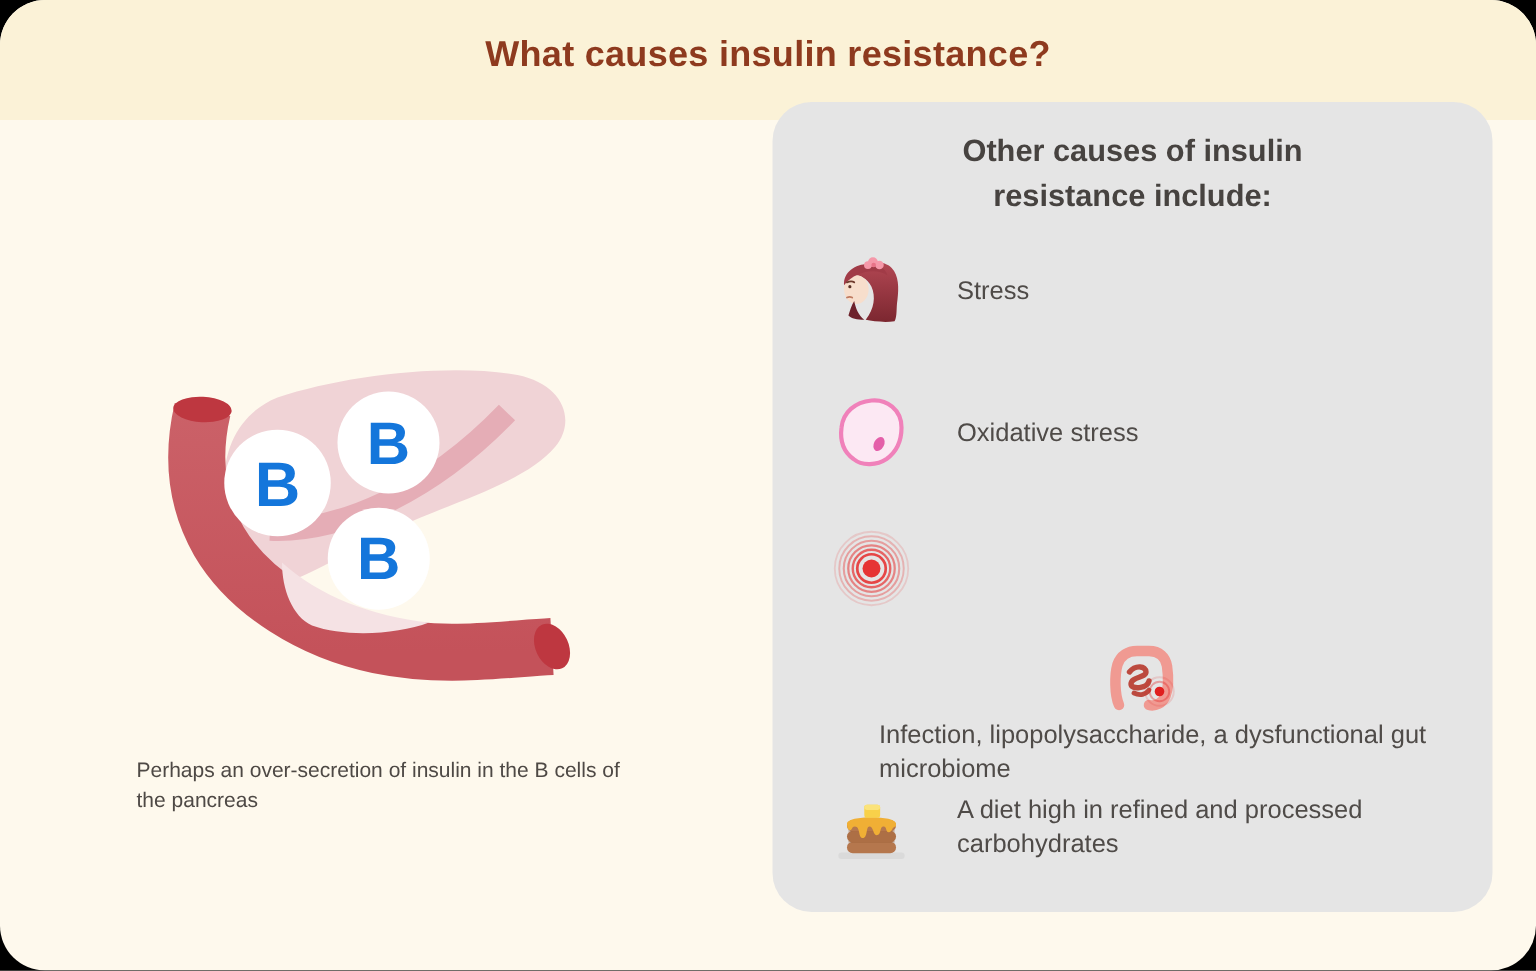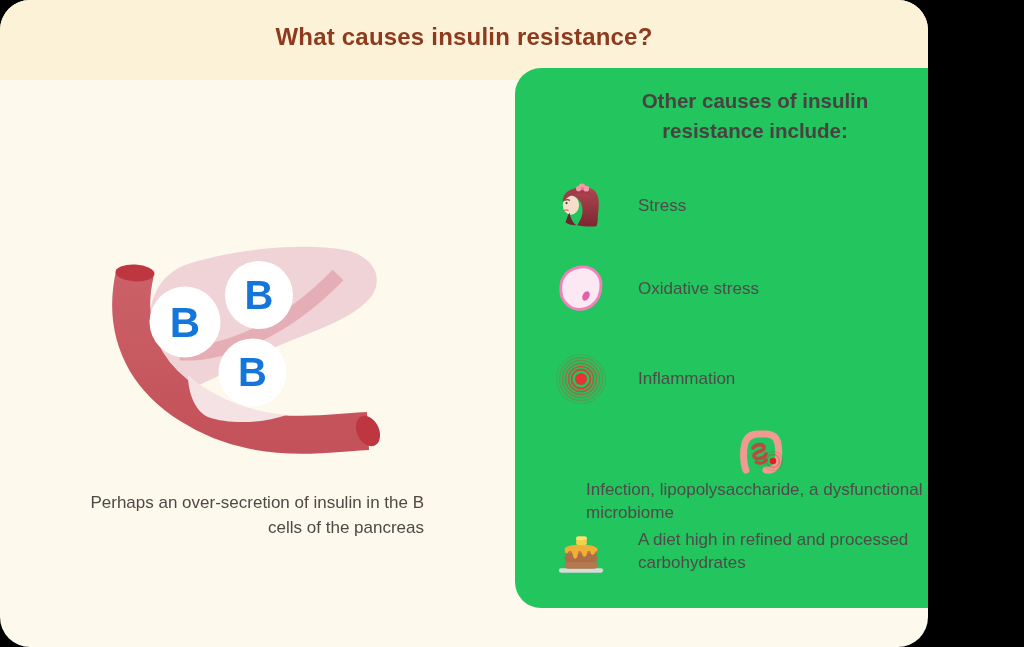--- a/index.html
+++ b/index.html
@@ -1,45 +1,45 @@
 <!DOCTYPE html>
 <html><head>
 <meta charset="utf-8">
 <style>
   html,body{margin:0;padding:0;background:#000;width:1024px;height:647px;overflow:hidden;}
   *{box-sizing:border-box;}
   .canvas{
-    position:relative;width:928px;height:647px;background:#FEF9ED;
+    position:relative;width:1024px;height:647px;background:#FEF9ED;
     border-radius:30px;overflow:hidden;
     font-family:"Liberation Sans","DejaVu Sans",sans-serif;
   }
   .band{position:absolute;top:0;left:0;width:100%;height:80px;background:#FBF2D7;}
   .title{
     position:absolute;top:23px;left:0;width:100%;margin:0;text-align:center;
     font-size:24px;font-weight:bold;letter-spacing:.2px;color:#8E3A1E;
   }
   .intro{
     position:absolute;left:47px;top:85px;width:470px;margin:0;
     font-size:17.5px;line-height:1.4;color:#4E4945;
   }
   .pancreas{position:absolute;left:100px;top:225px;}
   .caption{
-    position:absolute;left:75px;top:487px;width:345px;margin:4px;text-align:right;
-    font-size:17px;line-height:1.45;color:#4E4945;
+    position:absolute;left:75px;top:487px;width:345px;margin:16px;text-align:left;
+    font-size:14px;line-height:1.45;color:#4E4945;
   }
   .card{
     position:absolute;left:515px;top:68px;width:480px;height:540px;
-    background:#22c55e;border-radius:26px;
+    background:#e5e5e5;border-radius:26px;
   }
   .card-heading{
     margin:18px 85px 0;text-align:center;
     font-size:20.5px;font-weight:bold;line-height:1.45;color:#474340;
   }
   .row{position:absolute;left:40px;right:28px;height:60px;display:flex;align-items:center;}
-  .row-stress{top:108px;}
+  .row-stress{top:96px;}
   .row-oxidative{top:191px;}
   .row-inflammation{top:281px;}
   .row-infection{top:358px;flex-direction:column;}
   .row-diet{top:453px;justify-content:center;}
   .icon-box{width:52px;height:52px;flex:none;display:flex;align-items:center;justify-content:center;}
   .row-label{margin-left:31px;font-size:17px;line-height:1.38;color:#4F4B48;flex:1;}
   .bcell-letter{
     font-family:"Liberation Sans","DejaVu Sans",sans-serif;
     font-weight:bold;fill:#1476DB;
   }
@@ -127,21 +127,20 @@
         <svg width="52" height="52" viewBox="0 0 52 52">
           <circle cx="26" cy="26" r="6" fill="#E63434"></circle>
           <circle cx="26" cy="26" r="9.5" fill="none" stroke="#E63434" stroke-width="1.8" opacity="0.9"></circle>
           <circle cx="26" cy="26" r="12.5" fill="none" stroke="#E63434" stroke-width="1.6" opacity="0.72"></circle>
           <circle cx="26" cy="26" r="15.5" fill="none" stroke="#E63434" stroke-width="1.5" opacity="0.55"></circle>
           <circle cx="26" cy="26" r="18.5" fill="none" stroke="#E63434" stroke-width="1.4" opacity="0.4"></circle>
           <circle cx="26" cy="26" r="21.5" fill="none" stroke="#E63434" stroke-width="1.3" opacity="0.28"></circle>
           <circle cx="26" cy="26" r="24.5" fill="none" stroke="#E63434" stroke-width="1.2" opacity="0.16"></circle>
         </svg>
       </span>
-      <span class="row-label">Inflammation</span>
     </div>
 
     <div class="row row-infection">
       <span class="icon-box">
         <svg width="52" height="52" viewBox="0 0 52 52">
           <path d="M11,44 C8,37 8,24 10,17 C12,11 17,8 23,8 L31,8 C38,8 42,12 43,18
                    C44,25 44,33 42,38 C40,43 35,45 31,44" fill="none" stroke="#F09A92" stroke-width="7" stroke-linecap="round"></path>
           <path d="M18,22 C22,17 29,18 29,22 C29,26 19,25 19,30 C19,34 30,33 31,28" fill="none" stroke="#BC4A3F" stroke-width="3.6" stroke-linecap="round"></path>
           <path d="M21,36 C25,38 29,37 31,34" fill="none" stroke="#BC4A3F" stroke-width="3.2" stroke-linecap="round"></path>
           <circle cx="38" cy="35" r="3.2" fill="#E01F1F"></circle>

